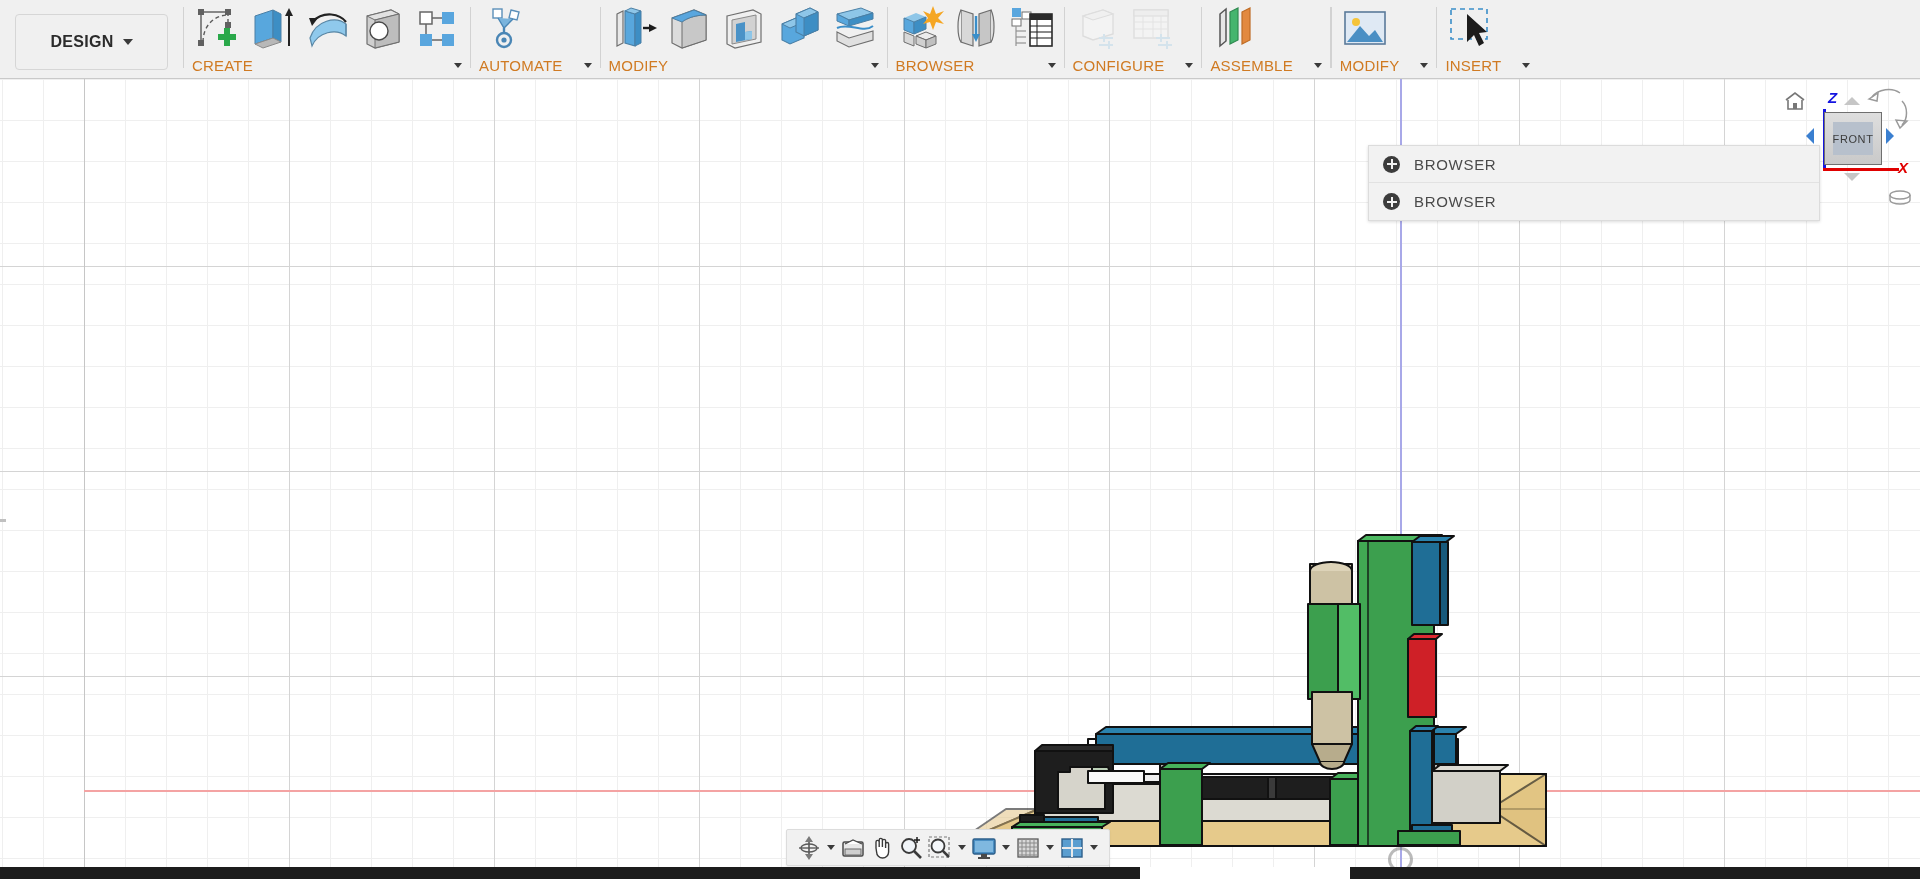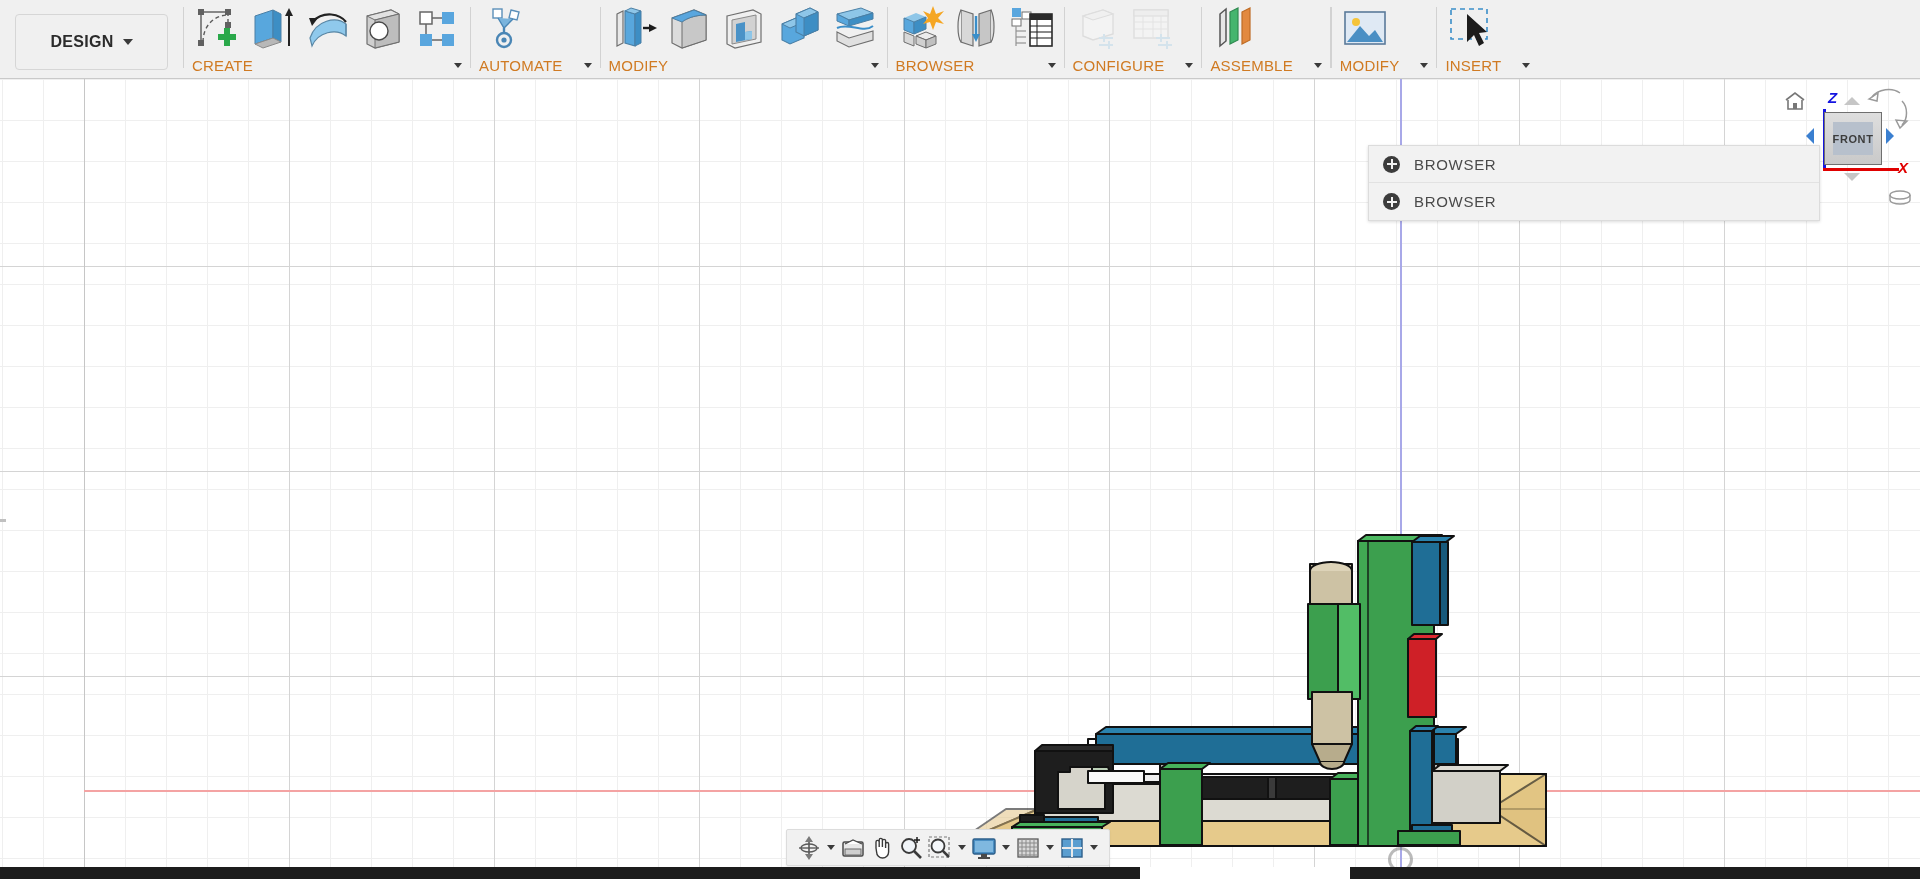--- a/index.html
+++ b/index.html
@@ -126,21 +126,21 @@
   .vc-cube {
     position: absolute; left: 48px; top: 29px; width: 58px; height: 53px;
     border: 1px solid #6f6f6f;
     background: linear-gradient(#dedede, #c9c9c9);
     display: flex; align-items: center; justify-content: center;
   }
   .vc-face {
     width: 40px; height: 33px; background: #b7c0cc;
     display: flex; align-items: center; justify-content: center;
   }
-  .vc-text { font-size: 11px; color: #3c3c3c; letter-spacing: .6px; font-weight: 700; }
+  .vc-text { font-size: 11px; color: #3c3c3c; letter-spacing: .6px; font-weight: 400; }
   .axis-z-line {
     position: absolute; left: 47px; top: 26px; width: 3px; height: 62px;
     background: #1414e0;
   }
   .axis-x-line {
     position: absolute; left: 47px; top: 85px; width: 76px; height: 3px;
     background: #e00000;
   }
   .axis-lbl { position: absolute; font-size: 15px; font-weight: 700; font-style: italic; }
   .axis-lbl.z { left: 52px; top: 6px; color: #1414e0; }

